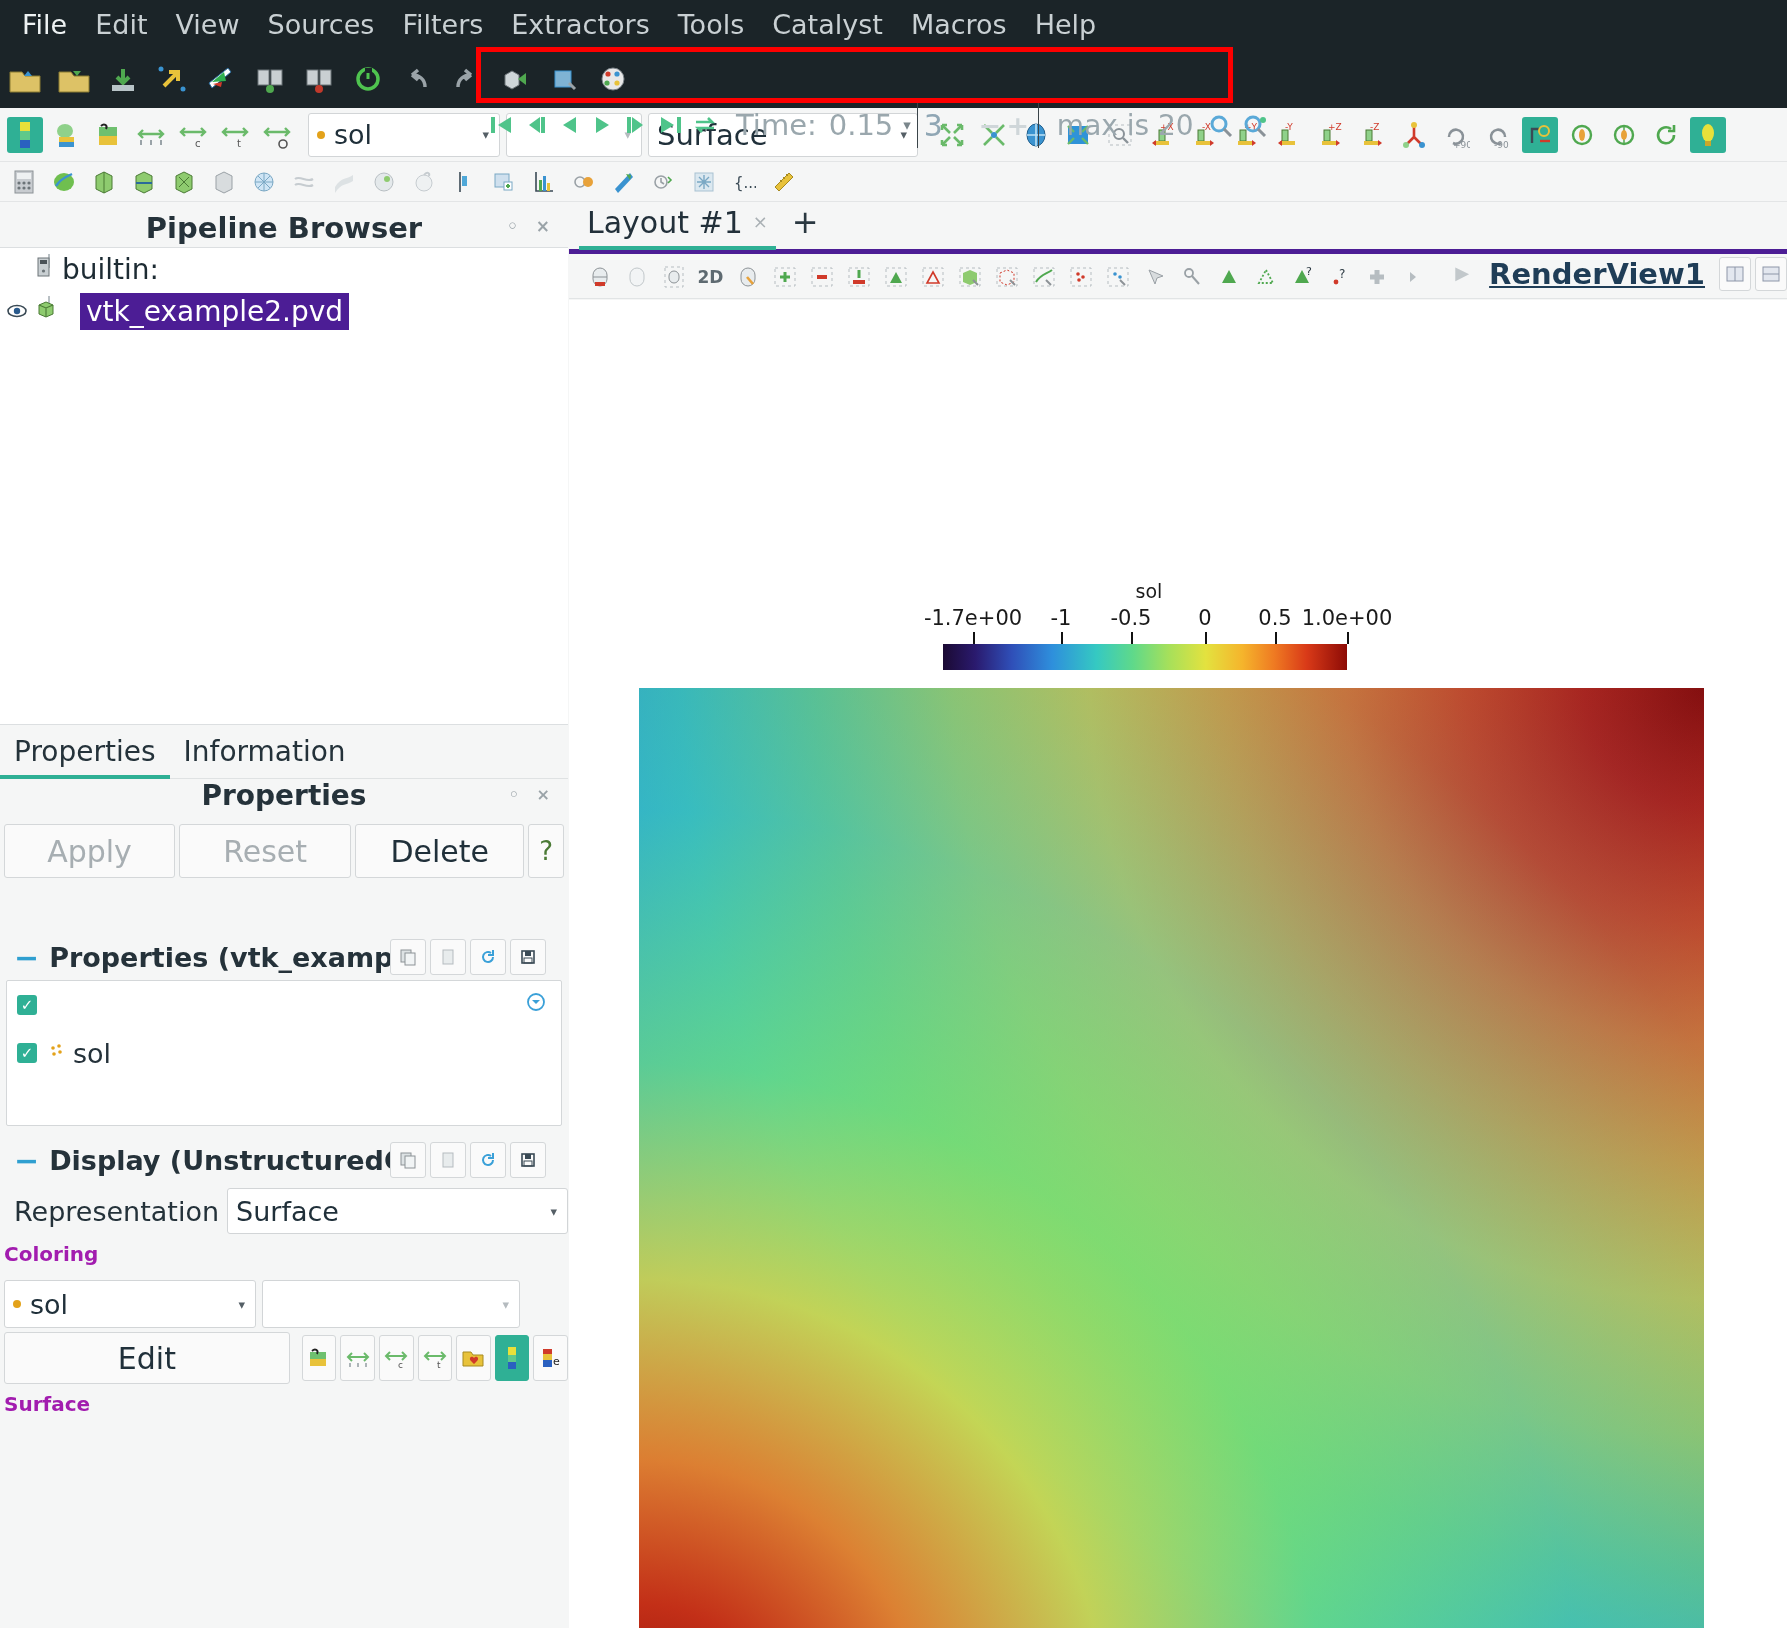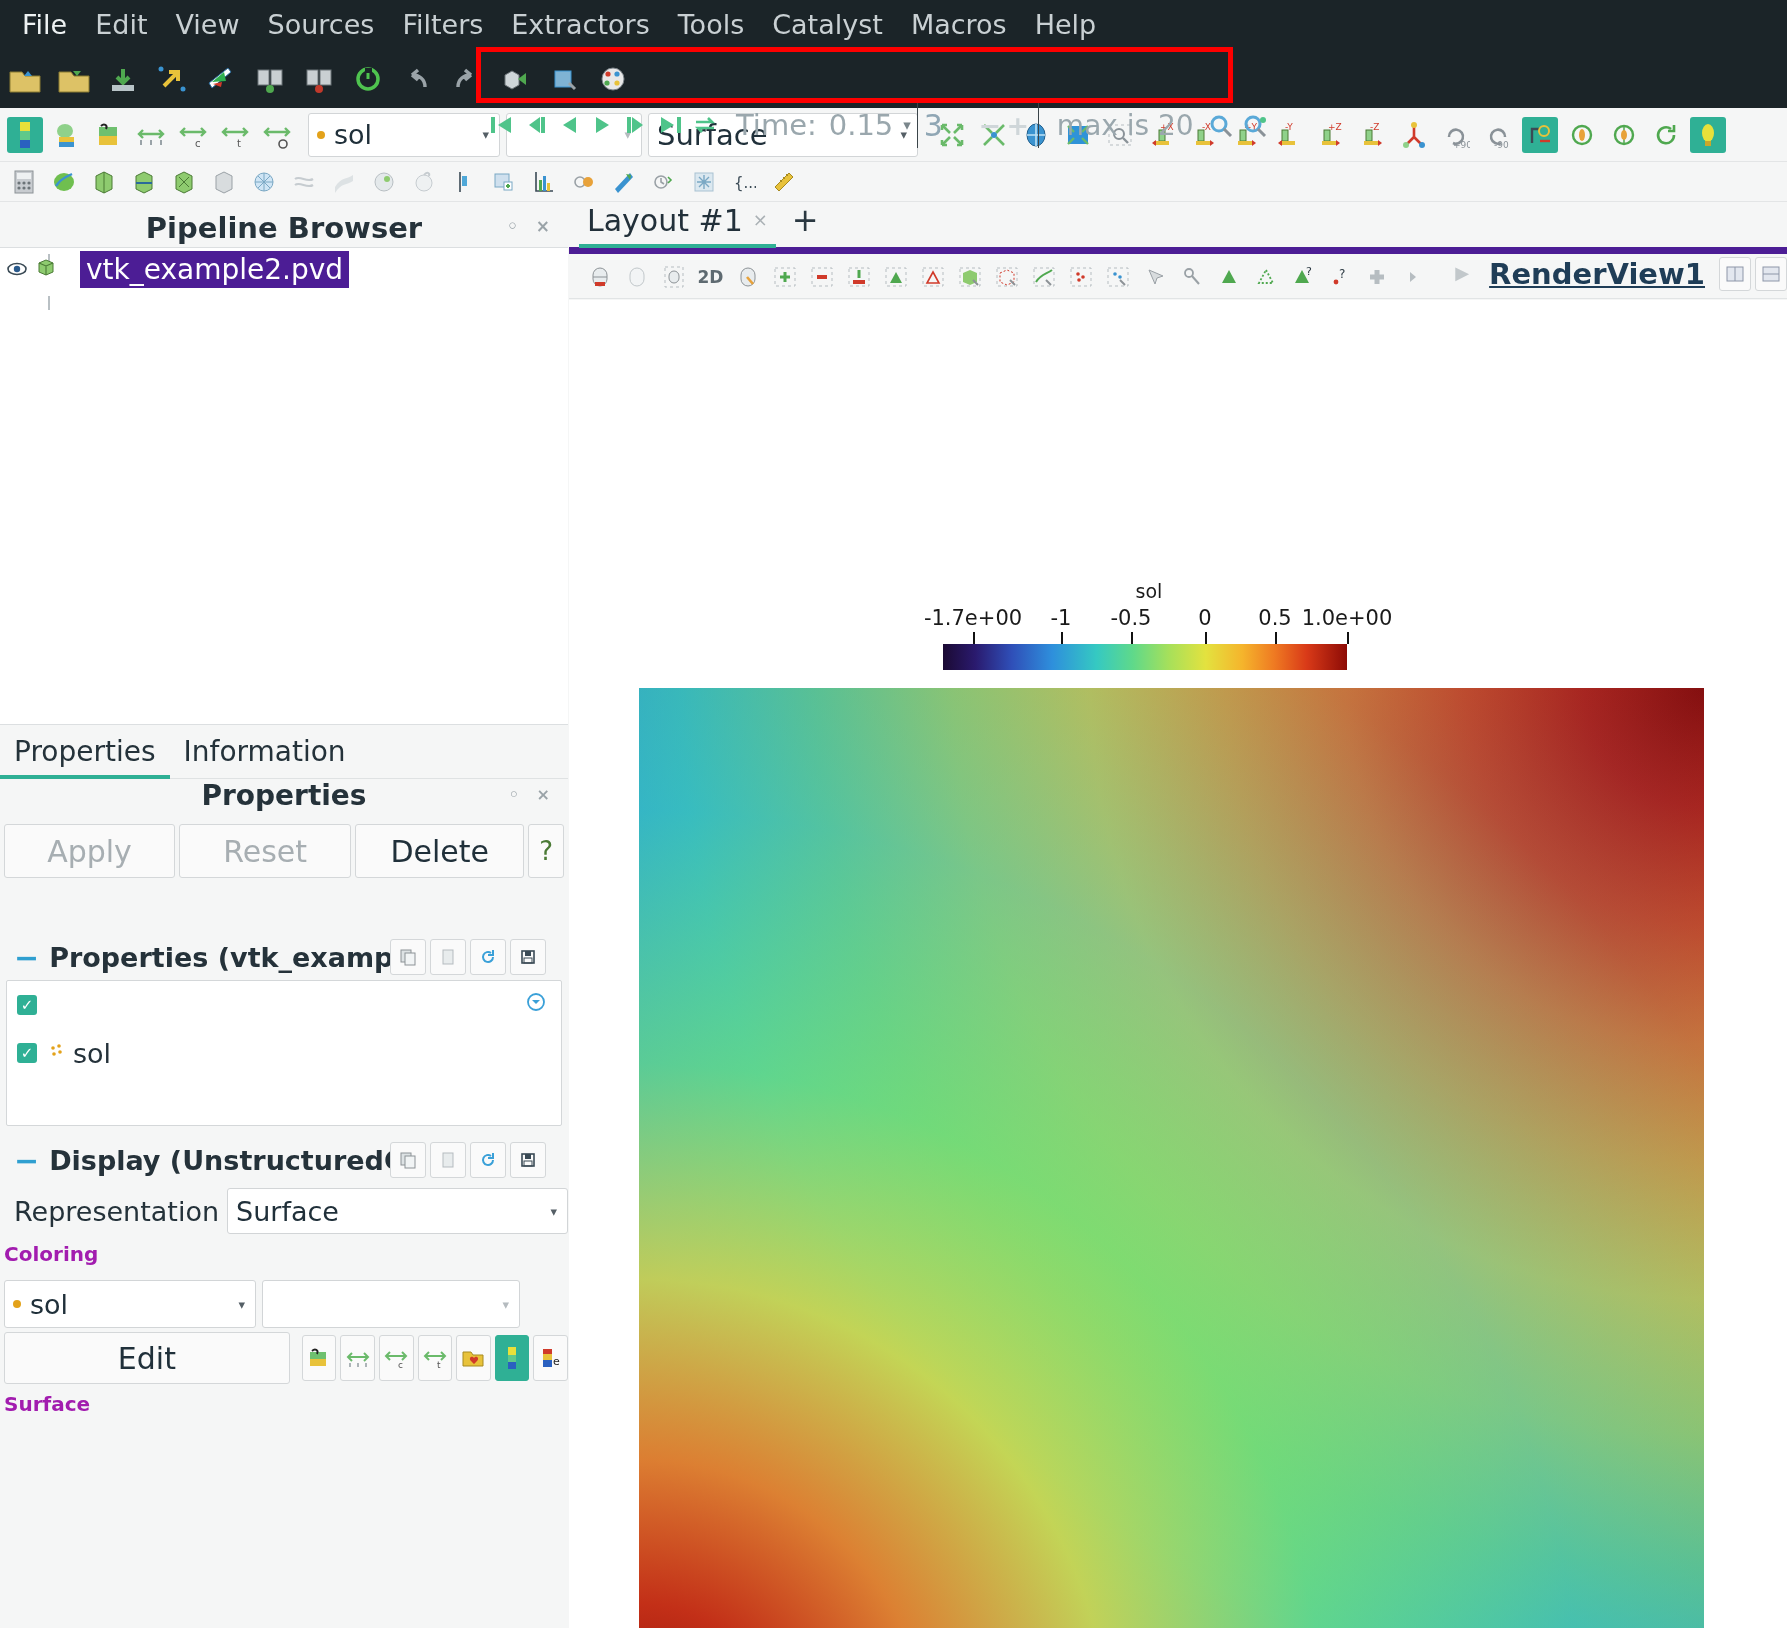--- a/index.html
+++ b/index.html
@@ -151,21 +151,21 @@
   .scroll-dot { position:absolute; right:14px; top:10px; }
 
   .rep-row { position:absolute; left:0; width:568px; height:48px; display:flex; align-items:center; }
   .rep-label { font-size:27px; color:#24323a; margin-left:14px; }
   .subhead { position:absolute; left:4px; font-size:20px; font-weight:bold; color:#a21caf; }
 
   
   .view-area { position:absolute; left:569px; top:202px; width:1218px; height:1426px; background:#f5f6f6; }
   .layout-tabs {
     position:absolute; left:0; top:0; width:1218px; height:52px;
-    display:flex; align-items:flex-end; border-bottom:7px solid #4c1d95;
+    display:flex; align-items:flex-end; border-bottom:5px solid #4c1d95;
   }
   .ltab2 { font-size:30px; color:#22303a; padding:0 8px 9px 18px; position:relative; display:flex; align-items:flex-end;}
   .ltab2.active:after{content:"";position:absolute;left:10px;right:0;bottom:-1px;height:4px;background:#2fb095;}
   .tab-x { font-size:18px; color:#aab1b5; margin:0 0 8px 10px;}
   .tab-plus { font-size:32px; color:#2a3841; padding:0 14px 8px 16px; }
 
   .view-toolbar {
     position:absolute; left:0; top:53px; width:1218px; height:44px;
     display:flex; align-items:center; padding-left:12px; border-bottom:1px solid #e1e4e5;
   }
@@ -710,20 +710,30 @@
 
   <div class="left-panel">
 
     <div class="panel-title">
       <span>Pipeline Browser</span>
       <span class="dots">◦ ×</span>
     </div>
 
     <div class="pipeline-area">
       <div class="tree-dash" style="top:6px; height:14px;"></div>
+      <div class="pipe-row">
+        <span style="margin-right:10px">
+          <svg width="16" height="22">
+              <rect x="2" y="2" width="11" height="18" fill="#c9cfd2" stroke="#6c7478"></rect>
+              <rect x="4" y="4" width="7" height="4" fill="#4a5257"></rect>
+              <circle cx="7.5" cy="15" r="1.6" fill="#6c7478"></circle>
+            </svg>
+        </span>
+        <span class="pipe-label">builtin:</span>
+      </div>
       <div class="tree-dash" style="top:48px; height:14px;"></div>
       <div class="pipe-row">
         <span class="eye">
           <svg width="22" height="16">
               <ellipse cx="11" cy="8" rx="9" ry="5.5" fill="none" stroke="#3a4a55" stroke-width="1.6"></ellipse>
               <circle cx="11" cy="8" r="3.2" fill="#2a5a8c"></circle>
             </svg>
         </span>
         <span style="margin-right:8px">
           <svg width="20" height="20">

